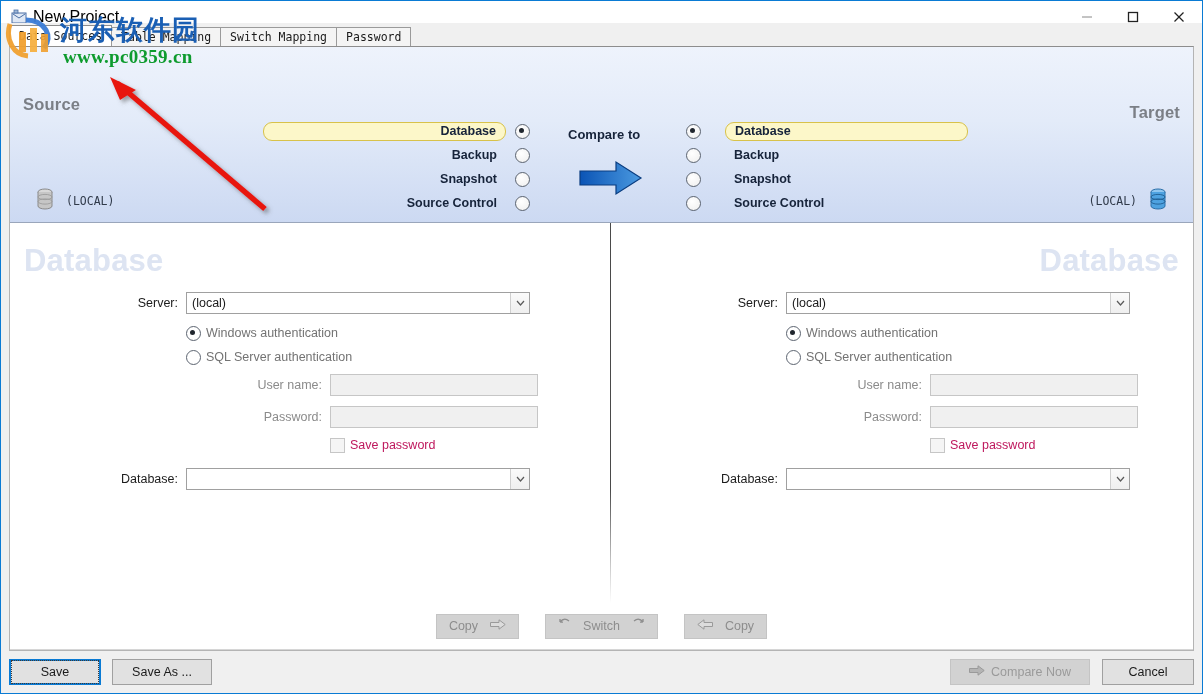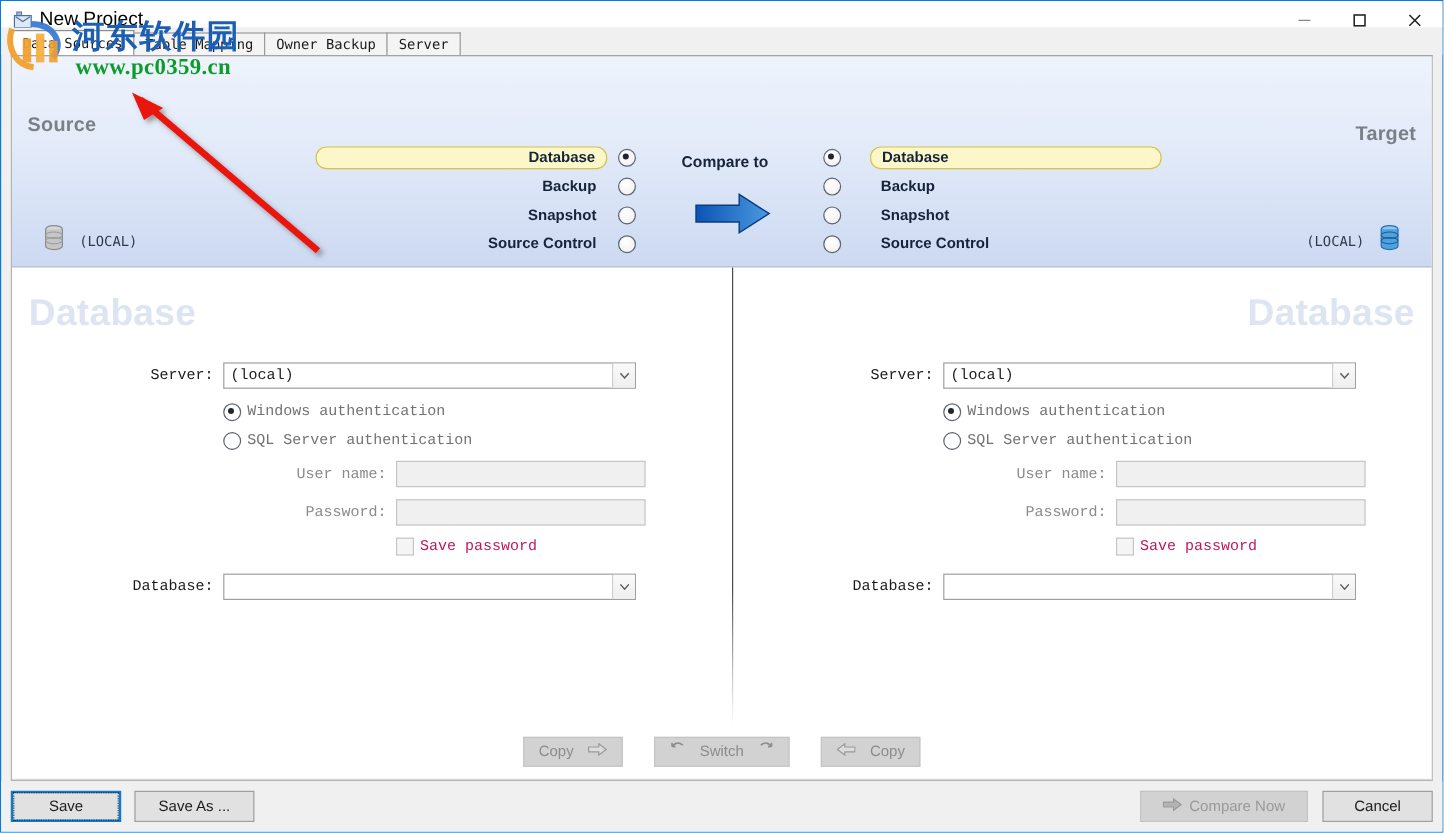--- a/index.html
+++ b/index.html
@@ -178,21 +178,21 @@
   .watermark {
     position: absolute; top: 20px;
     font-size: 31px; font-weight: bold;
     color: #dde4f2;
     letter-spacing: .2px;
     white-space: nowrap;
   }
   #wm-left  { left: 14px; }
   #wm-right { right: 14px; }
 
-  .formgrid { position: absolute; top: 80px; font-family: Liberation Mono, monospace; }
+  .formgrid { position: absolute; top: 70px; }
   #form-left  { left: 0px; width: 600px; }
   #form-right { left: 0px; width: 600px; }
 
   .frow { display: flex; align-items: center; height: 20px; margin-bottom: 10px; }
   .flabel {
     width: 168px; text-align: right; padding-right: 8px;
     font-size: 12.5px; color: #1b1b1b;
     white-space: nowrap;
   }
   .flabel.dim { color: #8b8b8b; }
@@ -353,22 +353,22 @@
             <line x1="10.5" y1="1.5" x2="1.5" y2="10.5" stroke="#222" stroke-width="1.3"></line>
           </svg>
       </div>
     </div>
   </div>
 
   <div id="tabstrip-wrap">
     <div id="tabstrip">
       <div class="tab active"><span>Data Sources</span></div>
       <div class="tab"><span>Table Mapping</span></div>
-      <div class="tab"><span>Owner Backup</span></div>
-      <div class="tab"><span>Server</span></div>
+      <div class="tab"><span>Switch Mapping</span></div>
+      <div class="tab"><span>Password</span></div>
     </div>
   </div>
 
   <div id="client">
 
     <div id="selector">
       <div id="label-source">Source</div>
       <div id="label-target">Target</div>
 
       <div class="opt-col" id="src-col">

